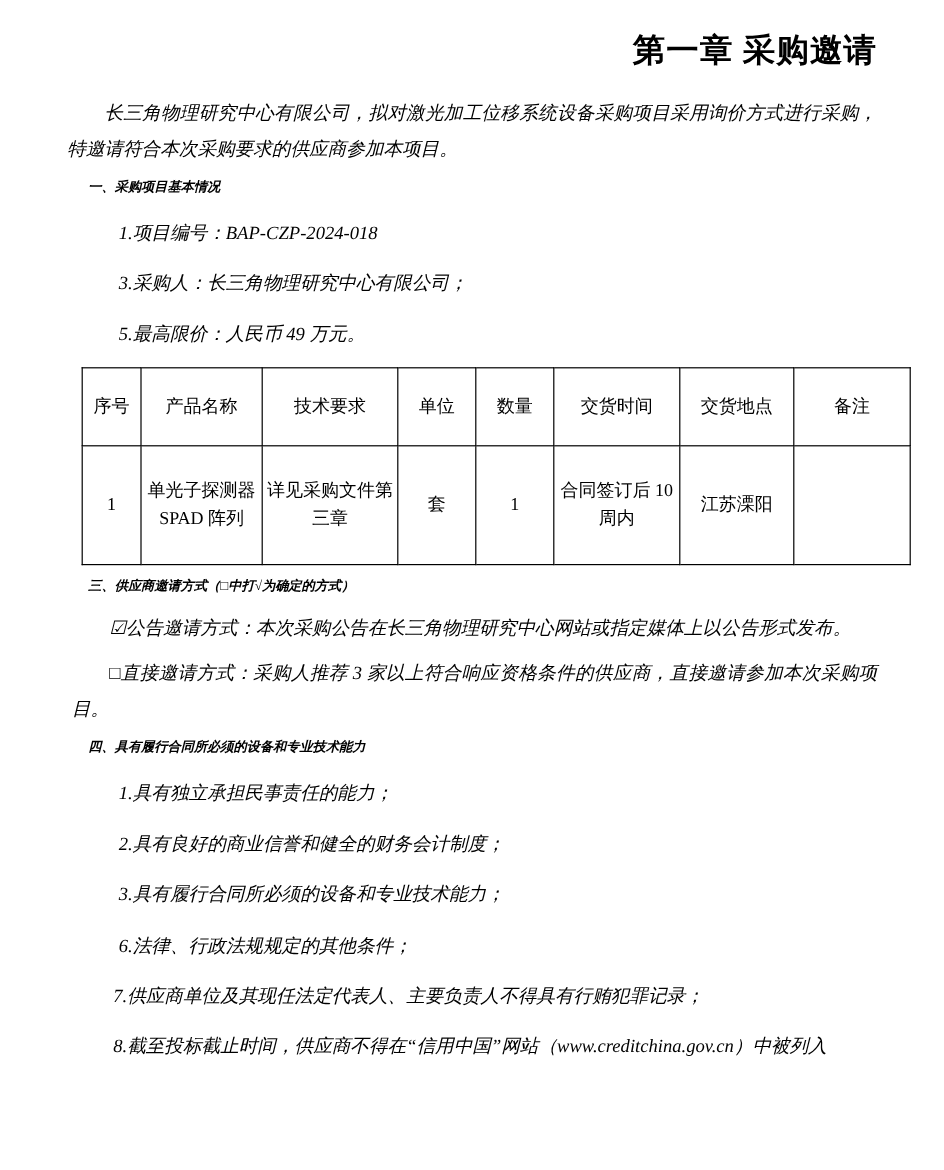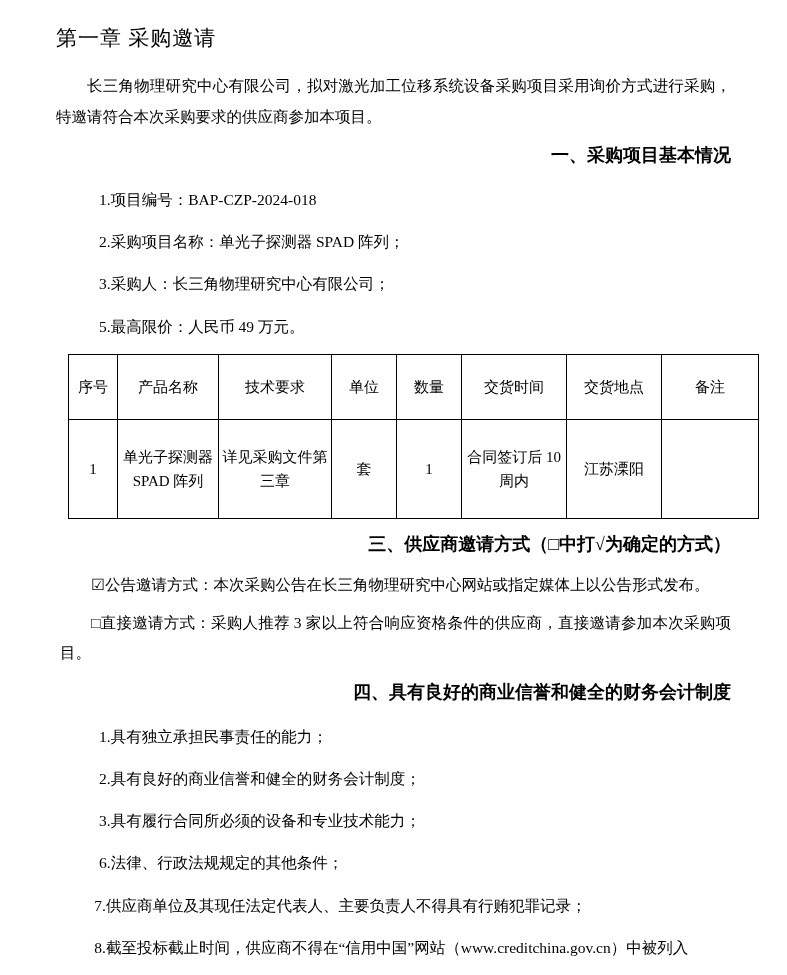--- a/index.html
+++ b/index.html
@@ -14,43 +14,43 @@
     color: #000000;
   }
   .page {
     width: 787px;
     min-height: 975px;
     box-sizing: border-box;
     padding: 18px 56px 10px 56px;
     position: relative;
   }
   .doc-title {
-    text-align: left;
-    font-size: 21px;
-    font-weight: normal;
+    text-align: right;
+    font-size: 27px;
+    font-weight: bold;
     letter-spacing: 1px;
     margin: 6px 0 18px 0;
     line-height: 1.4;
   }
   p {
     margin: 0 0 6px 0;
+    font-style: italic;
   }
   .para {
     font-size: 15.5px;
     line-height: 1.95;
     text-indent: 2em;
     text-align: justify;
   }
   .section-head {
-    font-size: 18px;
+    font-size: 11px;
     font-weight: bold;
     line-height: 1.95;
     text-indent: 1.6em;
     margin: 6px 0 2px 0;
-    text-align: right;
   }
   .list-item {
     font-size: 15.5px;
     line-height: 1.95;
     text-indent: 2em;
     margin: 12px;
   }
   .list-item.tight {
     text-indent: 1.7em;
   }
@@ -96,21 +96,20 @@
 
 <div class="page">
 
   <h1 class="doc-title">第一章  采购邀请</h1>
 
   <p class="para">长三角物理研究中心有限公司，拟对激光加工位移系统设备采购项目采用询价方式进行采购，特邀请符合本次采购要求的供应商参加本项目。</p>
 
   <p class="section-head">一、采购项目基本情况</p>
 
   <p class="list-item">1.项目编号：BAP-CZP-2024-018</p>
-  <p class="list-item">2.采购项目名称：单光子探测器 SPAD 阵列；</p>
   <p class="list-item">3.采购人：长三角物理研究中心有限公司；</p>
   <p class="list-item">5.最高限价：人民币 49 万元。</p>
 
 
   <table class="goods">
     <thead>
       <tr>
         <td class="col-0">序号</td>
         <td class="col-1">产品名称</td>
         <td class="col-2">技术要求</td>
@@ -133,21 +132,21 @@
         <td class="col-7"></td>
       </tr>
     </tbody>
   </table>
 
   <p class="section-head">三、供应商邀请方式（□中打√为确定的方式）</p>
 
   <p class="check-para">☑公告邀请方式：本次采购公告在长三角物理研究中心网站或指定媒体上以公告形式发布。</p>
   <p class="check-para">□直接邀请方式：采购人推荐 3 家以上符合响应资格条件的供应商，直接邀请参加本次采购项目。</p>
 
-  <p class="section-head">四、具有良好的商业信誉和健全的财务会计制度</p>
+  <p class="section-head">四、具有履行合同所必须的设备和专业技术能力</p>
 
   <p class="list-item">1.具有独立承担民事责任的能力；</p>
   <p class="list-item">2.具有良好的商业信誉和健全的财务会计制度；</p>
   <p class="list-item">3.具有履行合同所必须的设备和专业技术能力；</p>
   <p class="list-item">6.法律、行政法规规定的其他条件；</p>
   <p class="list-item tight">7.供应商单位及其现任法定代表人、主要负责人不得具有行贿犯罪记录；</p>
   <p class="list-item tight">8.截至投标截止时间，供应商不得在“信用中国”网站（www.creditchina.gov.cn）中被列入</p>
 
 </div>
 

